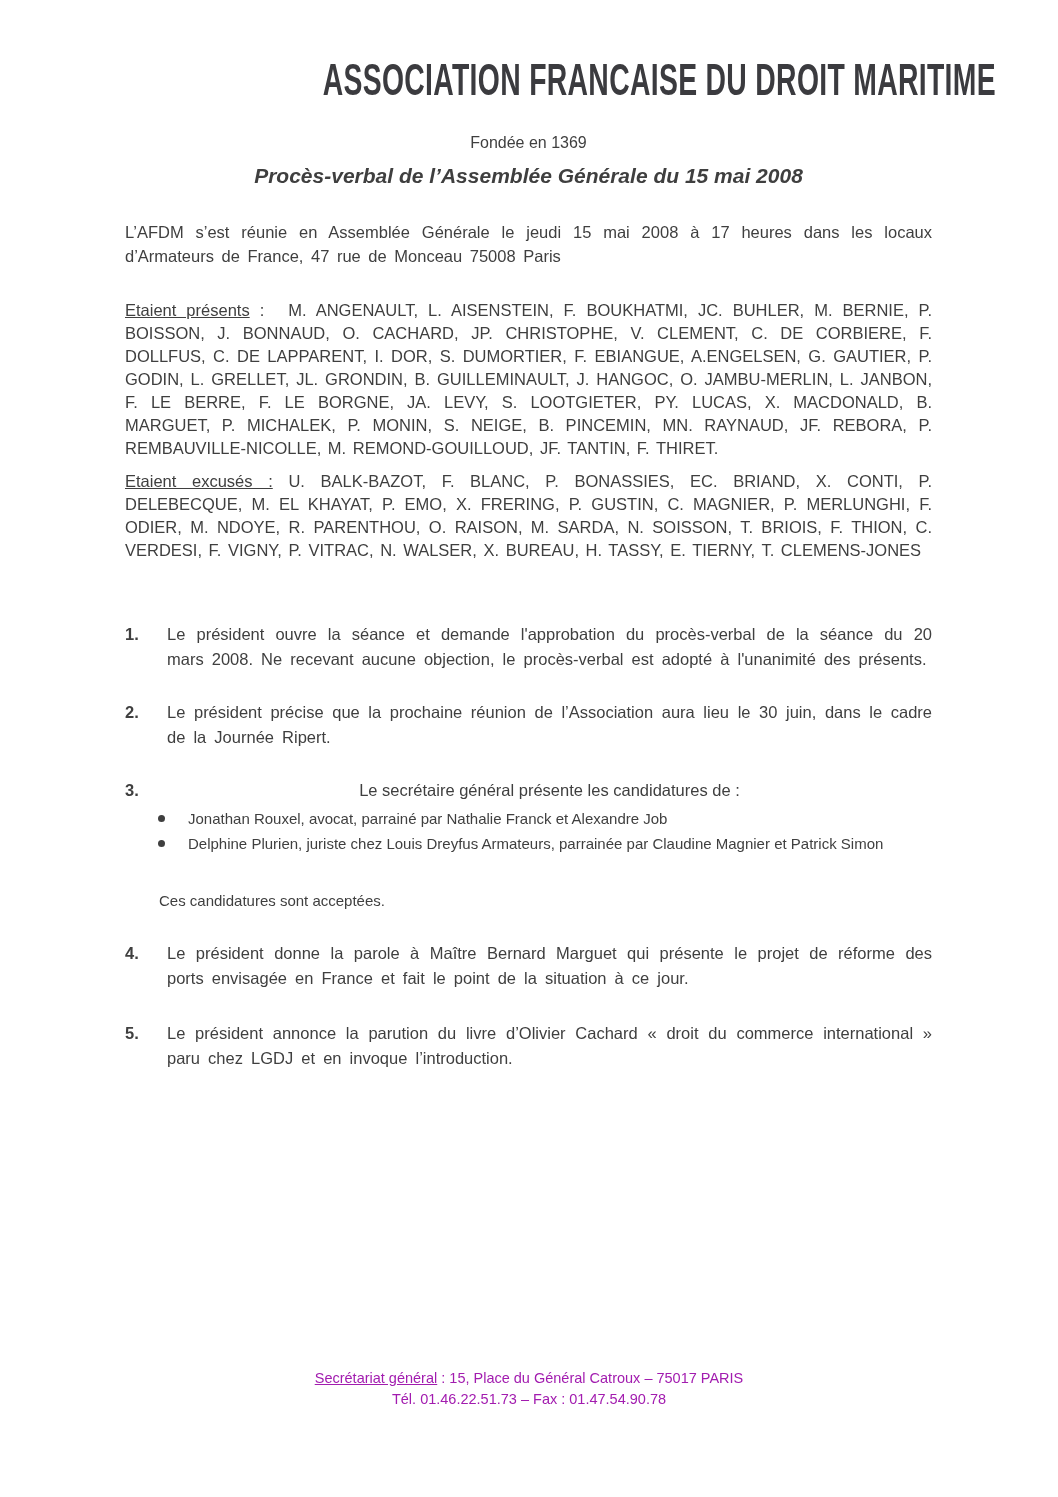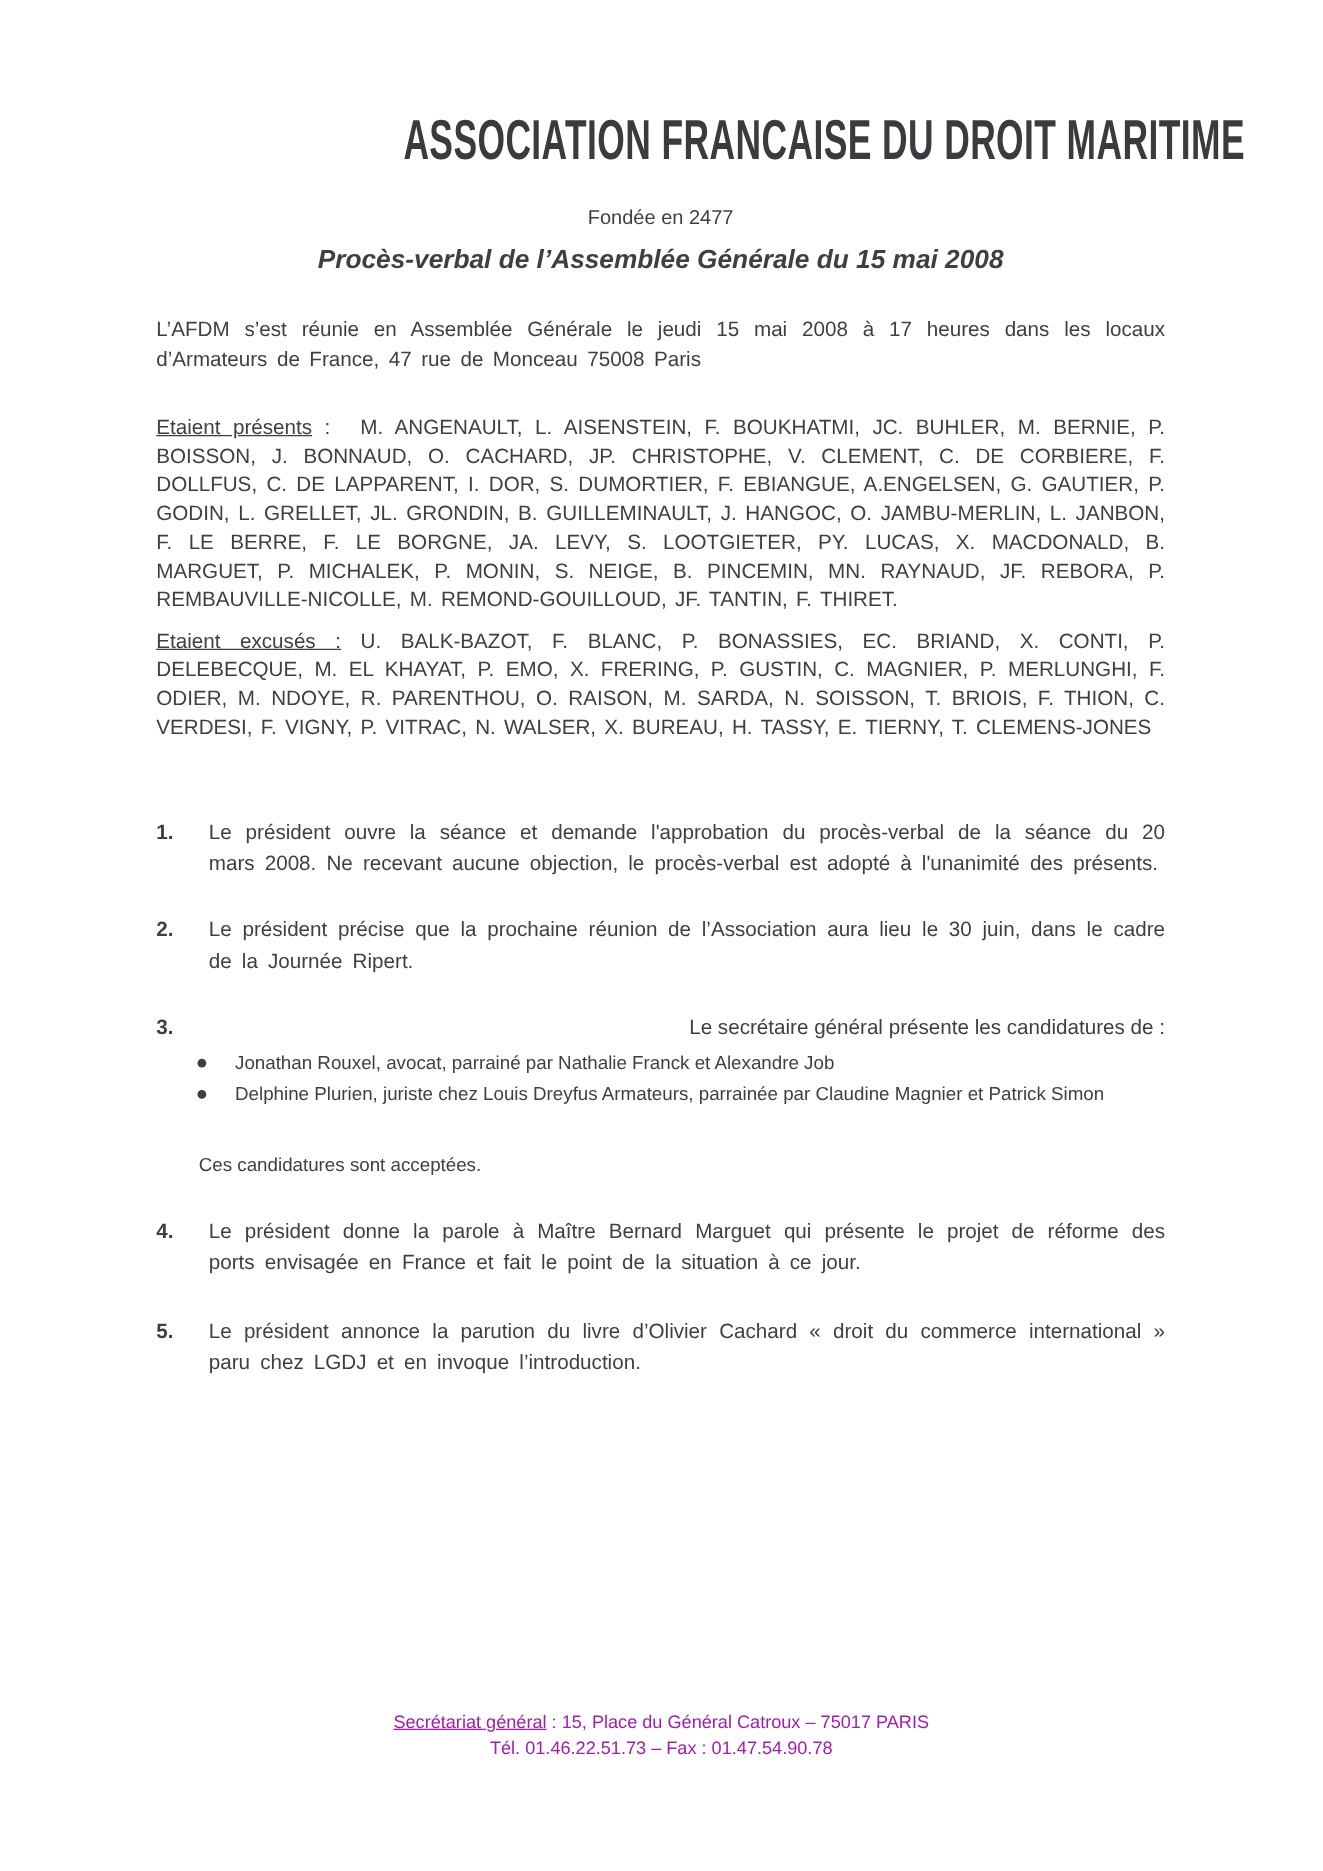--- a/index.html
+++ b/index.html
@@ -7,21 +7,21 @@
     position: relative;
     width: 1058px;
     height: 1497px;
     background: #ffffff;
     overflow: hidden;
     font-family: "Liberation Sans", "DejaVu Sans", sans-serif;
     color: #3f3f3f;
   }
   .content { padding: 0 126px 0 125px; }
 
-  .title-row { padding-top: 88px; text-align: right; white-space: nowrap; }
+  .title-row { padding-top: 56px; text-align: right; white-space: nowrap; }
   .doc-title {
     margin: 0;
     display: inline-block;
     font-size: 45px;
     line-height: 47px;
     font-weight: 700;
     letter-spacing: 0.5px;
     color: #3b3b3f;
     white-space: nowrap;
     transform: scaleX(0.63);
@@ -53,21 +53,21 @@
   .u { text-decoration: underline; }
   .tab { display: inline-block; width: 24px; }
 
   .item {
     display: flex;
     font-size: 16.5px;
     line-height: 25px;
   }
   .item .num { flex: 0 0 42px; width: 42px; font-weight: 700; }
   .item .txt { flex: 1; text-align: justify; word-spacing: 3.5px; }
-  .item .txt.left { text-align: right; word-spacing: normal; }
+  .item .txt.left { text-align: center; word-spacing: normal; }
   .item-1 { margin-top: 60px; }
   .item-2 { margin-top: 28px; }
   .item-3 { margin-top: 28px; }
   .item-4 { margin-top: 28px; }
   .item-5 { margin-top: 30px; }
 
   .bullets { margin: 3px 0 0 33px; }
   .bullet { display: flex; font-size: 15px; line-height: 25px; }
   .bullet .dot-cell { flex: 0 0 30px; width: 30px; }
   .bullet .dot {
@@ -95,21 +95,21 @@
 </head>
 <body>
 
 <div class="page">
   <div class="content">
 
     <div class="title-row">
       <h1 class="doc-title">ASSOCIATION FRANCAISE DU DROIT MARITIME</h1>
     </div>
 
-    <p class="center founded">Fondée en 2477</p>
+    <p class="center founded">Fondée en 1369</p>
 
     <p class="center subtitle">Procès-verbal de l’Assemblée Générale du 15 mai 2008</p>
 
     <p class="para intro">L’AFDM s’est réunie en Assemblée Générale le jeudi 15 mai 2008 à 17 heures dans les locaux d’Armateurs de France, 47 rue de Monceau 75008 Paris</p>
 
     <p class="para names present-block"><span class="u">Etaient présents</span><span> :</span><span class="tab"></span><span>M. ANGENAULT, L. AISENSTEIN, F. BOUKHATMI, JC. BUHLER, M. BERNIE, P. BOISSON, J. BONNAUD, O. CACHARD, JP. CHRISTOPHE, V. CLEMENT, C. DE CORBIERE, F. DOLLFUS, C. DE LAPPARENT, I. DOR, S. DUMORTIER, F. EBIANGUE, A.ENGELSEN, G. GAUTIER, P. GODIN, L. GRELLET, JL. GRONDIN, B. GUILLEMINAULT, J. HANGOC, O. JAMBU-MERLIN, L. JANBON, F. LE BERRE, F. LE BORGNE, JA. LEVY, S. LOOTGIETER, PY. LUCAS, X. MACDONALD, B. MARGUET, P. MICHALEK, P. MONIN, S. NEIGE, B. PINCEMIN, MN. RAYNAUD, JF. REBORA, P. REMBAUVILLE-NICOLLE, M. REMOND-GOUILLOUD, JF. TANTIN, F. THIRET.</span></p>
 
     <p class="para names excused-block"><span class="u">Etaient excusés :</span> <span>U. BALK-BAZOT, F. BLANC, P. BONASSIES, EC. BRIAND, X. CONTI, P. DELEBECQUE, M. EL KHAYAT, P. EMO, X. FRERING, P. GUSTIN, C. MAGNIER, P. MERLUNGHI, F. ODIER, M. NDOYE, R. PARENTHOU, O. RAISON, M. SARDA, N. SOISSON, T. BRIOIS, F. THION, C. VERDESI, F. VIGNY, P. VITRAC, N. WALSER, X. BUREAU, H. TASSY, E. TIERNY, T. CLEMENS-JONES</span></p>
 
     <div class="item item-1">

